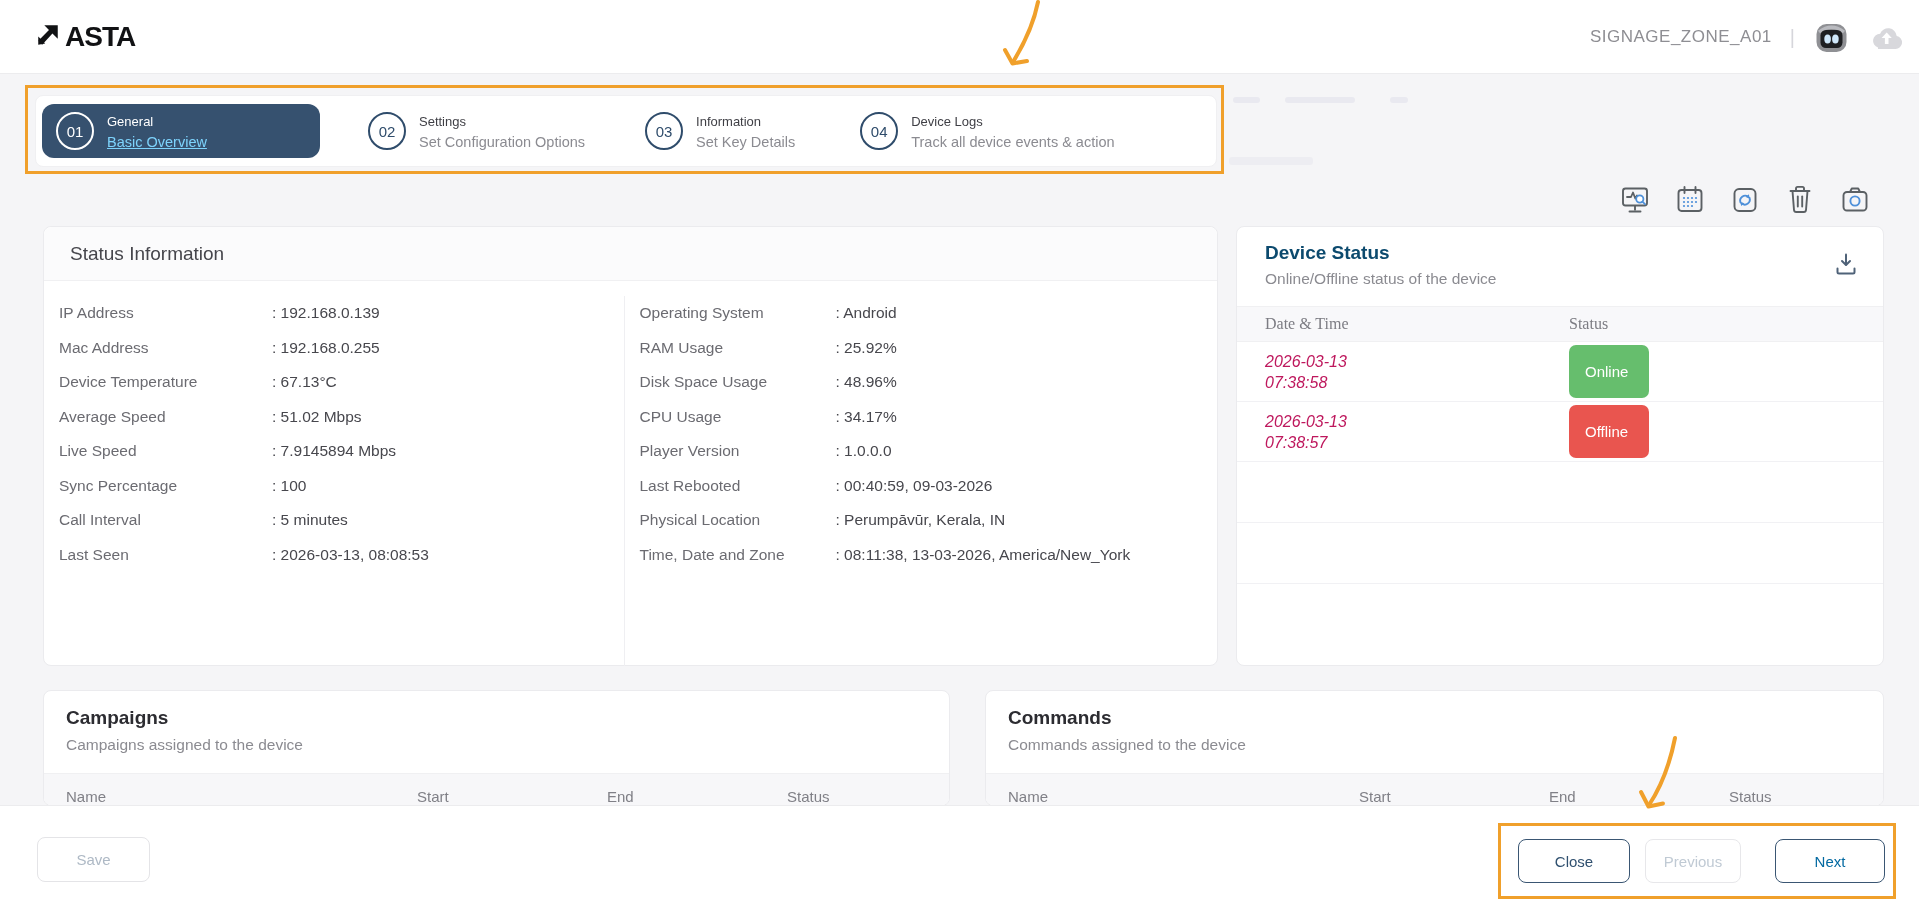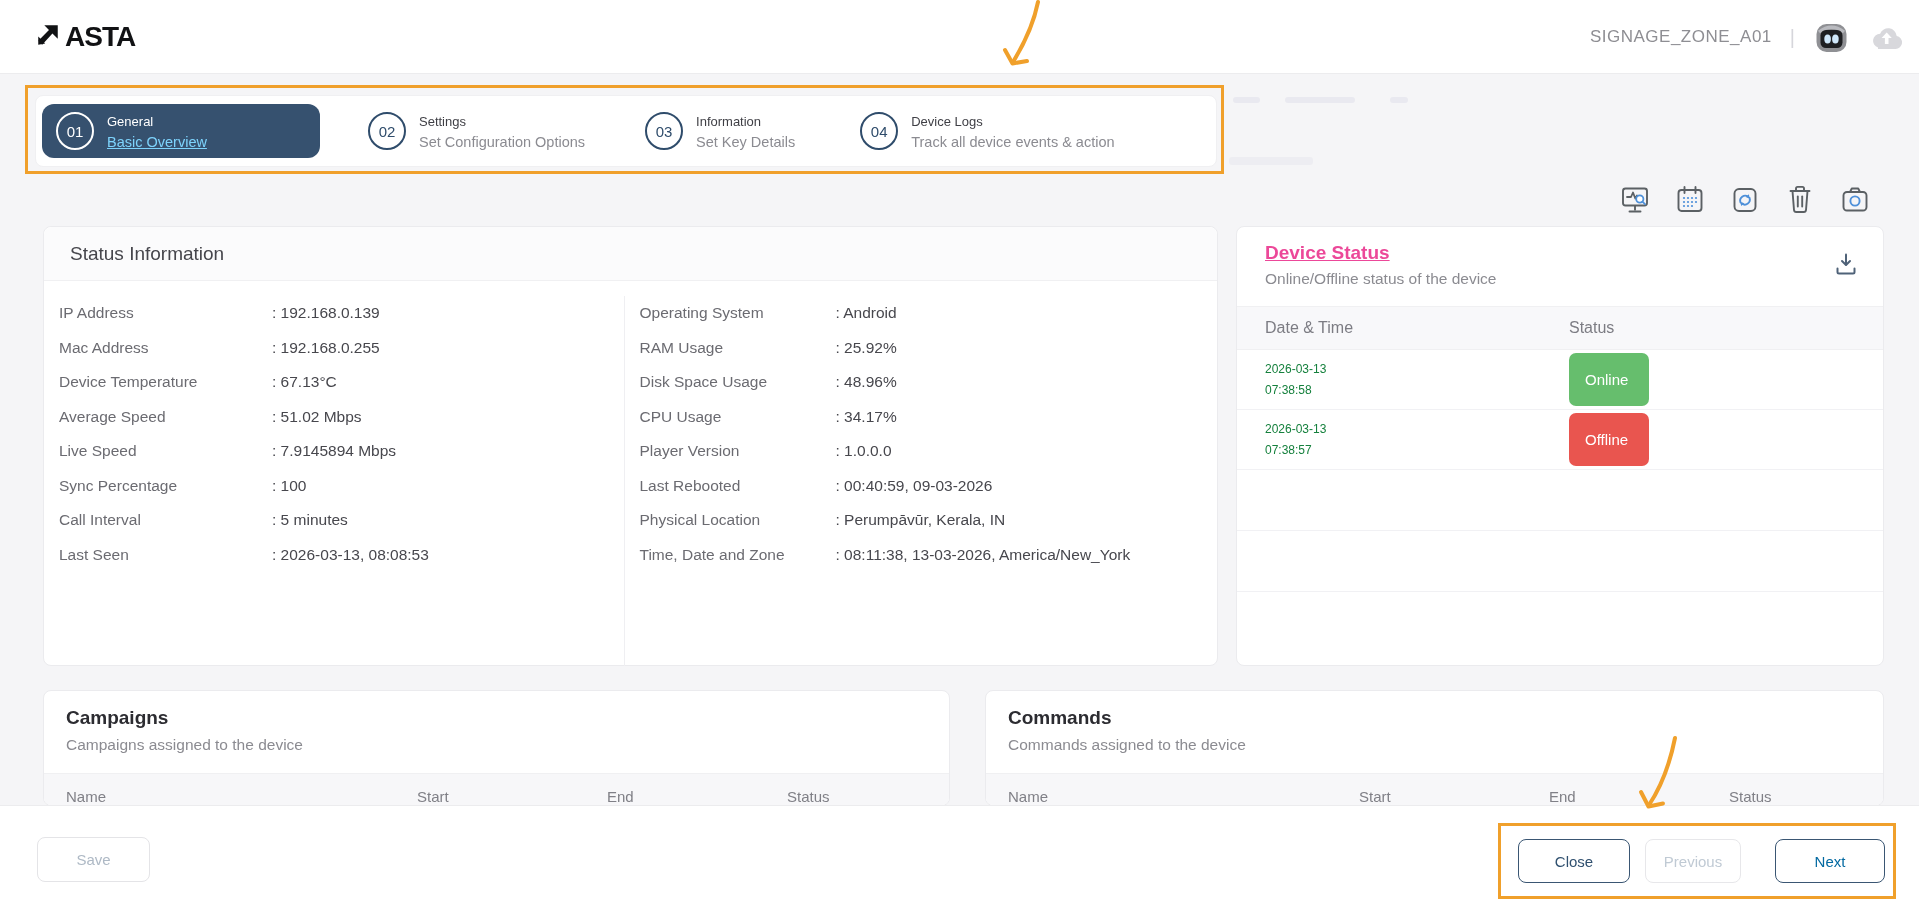--- a/index.html
+++ b/index.html
@@ -58,28 +58,28 @@
   .si-col { padding-left:15px; width:580px; }
   .si-col.right { border-left:1px solid #efeff2; width:594px; }
   .si-row { display:flex; height:34.5px; align-items:center; font-size:15.5px; }
   .si-label { color:#6b6b71; }
   .si-col .si-label { width:213px; }
   .si-col.right .si-label { width:196px; }
   .si-value { color:#47474d; }
   
   .card-device { left:1236px; top:226px; width:648px; height:440px; }
   .ds-titleblock { position:relative; height:79px; padding:15px 0 0 28px; }
-  .ds-title { font-size:19px; font-weight:700; color:#ec4899;text-decoration:underline; }
+  .ds-title { font-size:19px; font-weight:700; color:#0c4a6e; }
   .ds-sub { font-size:15.5px; color:#8b8b91; margin-top:6px; }
   .ds-download { position:absolute; right:24px; top:24px; cursor:pointer; }
-  .ds-thead { height:44px; background:#f8f8fa; border-top:1px solid #f0f0f2; border-bottom:1px solid #f0f0f2;
-              display:flex; align-items:center; font-size:16px; color:#7c7c83; }
+  .ds-thead { height:36px; background:#f8f8fa; border-top:1px solid #f0f0f2; border-bottom:1px solid #f0f0f2;
+              display:flex; align-items:center; font-size:16px; color:#7c7c83;font-family:Liberation Serif, serif; }
   .ds-th-date { padding-left:28px; width:332px; }
   .ds-row { height:60px; border-bottom:1px solid #f1f1f4; display:flex; align-items:center; }
-  .ds-date { padding-left:28px; width:332px; font-size:12px; color:#15803d; line-height:21px; }
+  .ds-date { padding-left:28px; width:332px; font-size:16px; color:#be185d; line-height:21px;font-style:italic; }
   .badge { display:inline-block; min-width:80px; padding:18px 16px; border-radius:7px;
            color:#ffffff; font-size:15px; }
   .badge.online { background:#66BE6D; }
   .badge.offline { background:#E9554F; }
   .ds-empty { height:61px; border-bottom:1px solid #f1f1f4; }
   
   .card-bottom { top:690px; height:116px; overflow:hidden; }
   .card-campaigns { left:43px; width:907px; }
   .card-commands { left:985px; width:899px; }
   .cb-title { font-size:19px; font-weight:700; color:#2c2c31; padding:16px 0 0 22px; }

